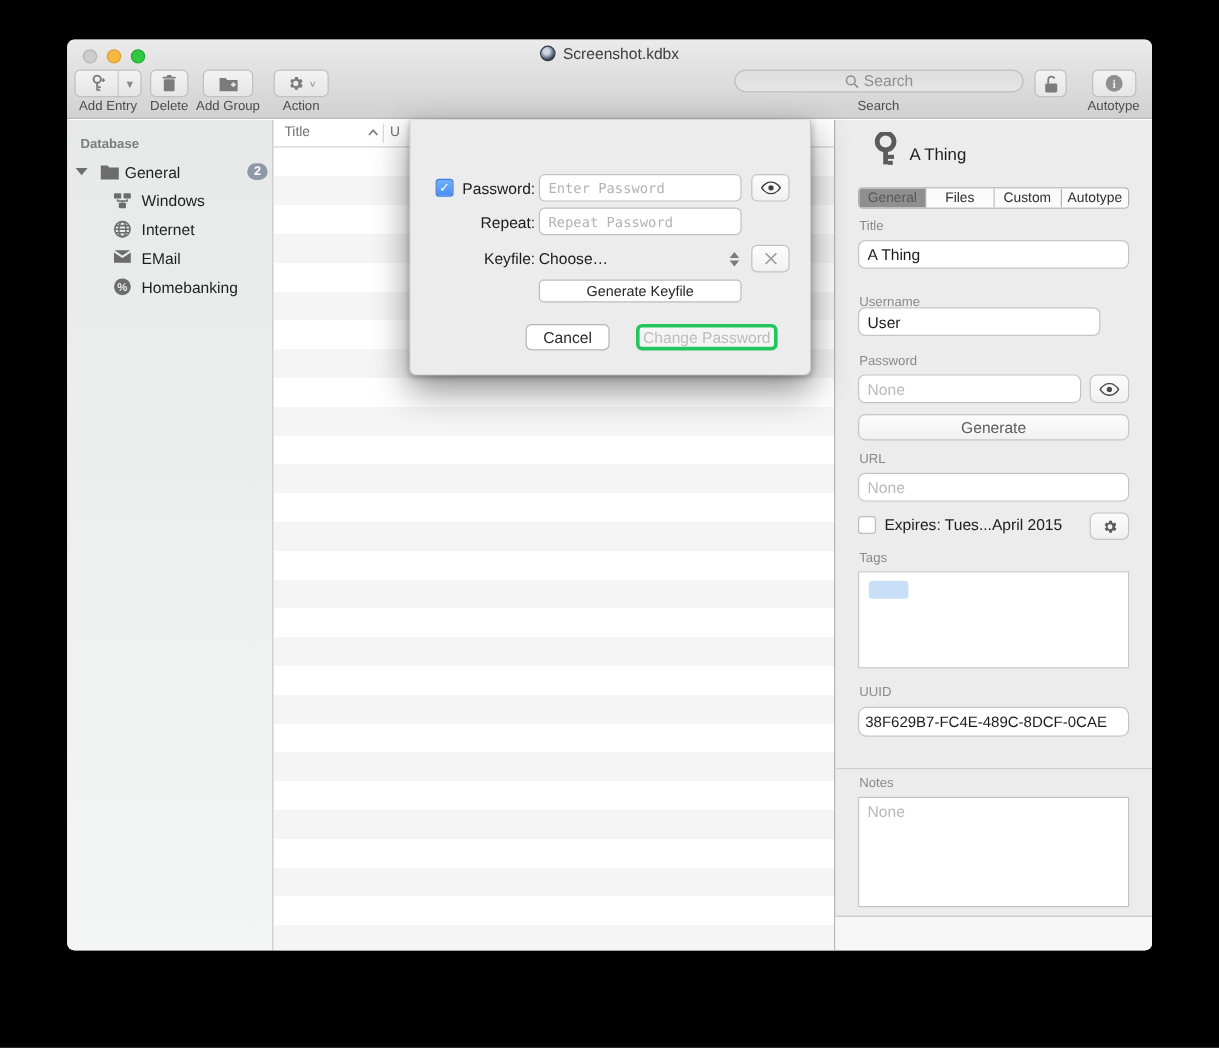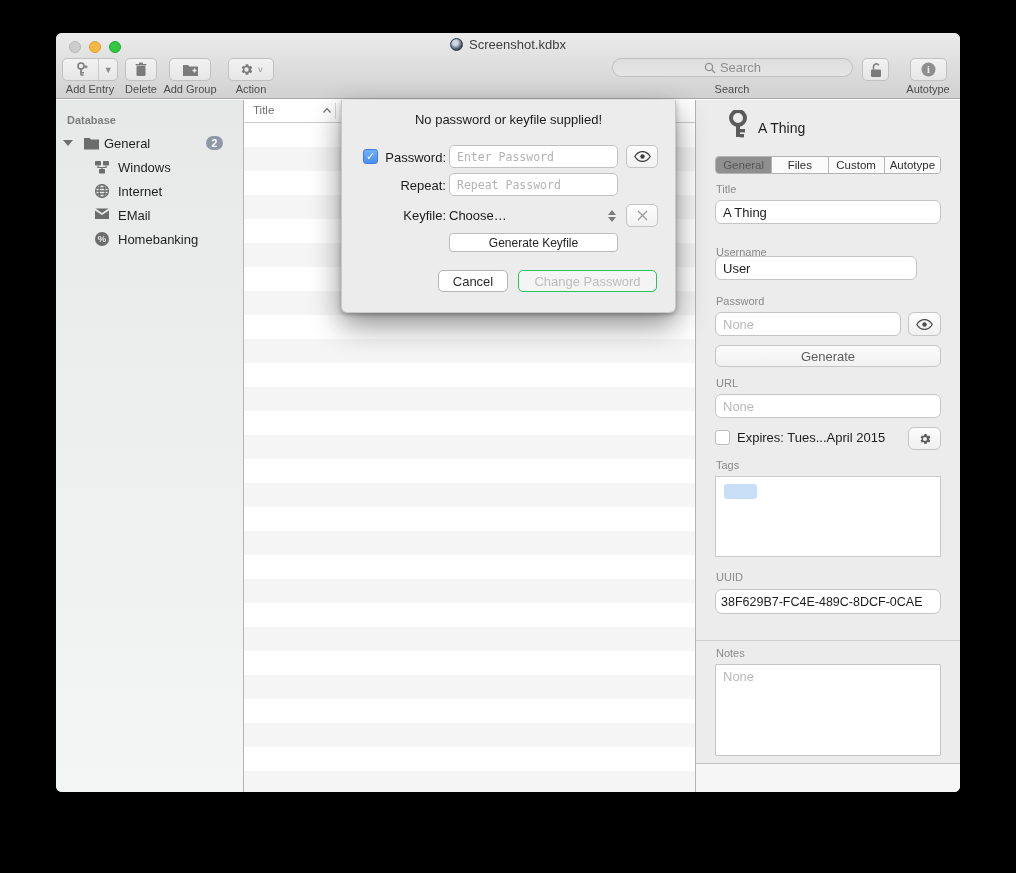--- a/index.html
+++ b/index.html
@@ -30,21 +30,21 @@
   .tb-split .seg.arrow { width:18px; color:#8a8a8a; font-size:9px; }
   .tb-label { position:absolute; top:50px; transform:translateX(-50%); font-size:11px; color:#4d4d4d; white-space:nowrap; }
 
   .search-field { position:absolute; left:556px; top:25px; width:241px; height:19px; border-radius:10px;
                   border:1px solid #bfbfbf; background:linear-gradient(#dedede,#e5e5e5);
                   display:flex; align-items:center; justify-content:center; gap:4px; color:#8f8f8f; font-size:13px; }
 
   
   .content { position:absolute; top:67px; left:0; right:0; bottom:0; display:flex; }
 
-  .sidebar { width:188px; background:linear-gradient(#e7e8e8,#f4f5f5); border-right:1px solid #b4b4b4; padding-top:9px; flex:none; }
+  .sidebar { width:172px; background:linear-gradient(#e7e8e8,#f4f5f5); border-right:1px solid #b4b4b4; padding-top:9px; flex:none; }
   .sb-header { height:22px; padding-left:11px; display:flex; align-items:center; font-size:11px; font-weight:bold; color:#7d7d7d; }
   .sb-row { height:24px; display:flex; align-items:center; position:relative; font-size:13px; color:#1f1f1f; }
   .disclosure { position:absolute; left:7px; width:0; height:0; border-left:5px solid transparent; border-right:5px solid transparent; border-top:6px solid #6e6e6e; }
   .sb-icon-root { position:absolute; left:27px; width:17px; height:17px; color:#6c6c6c; }
   .sb-icon { position:absolute; left:38px; width:16px; height:16px; color:#6c6c6c; }
   .sb-label-root { position:absolute; left:48px; }
   .sb-label { position:absolute; left:62px; }
   .badge { position:absolute; left:150px; min-width:17px; height:14px; padding:0 5px; border-radius:8px;
            background:var(--badge-gray,#8d99a7); color:#fff; font-size:10.5px; font-weight:bold; display:flex; align-items:center; justify-content:center; }
 
@@ -86,21 +86,21 @@
   .sh-field::placeholder { color:#b3b3b3; }
   .sh-sq { position:absolute; left:284px; width:32px; height:23px; border:1px solid #c3c3c3; border-radius:5px;
            background:linear-gradient(#fdfdfd,#f1f1f1); display:flex; align-items:center; justify-content:center; color:#4c4c4c; }
   .popup { position:absolute; left:107px; width:169px; height:23px; display:flex; align-items:center; font-size:13px; color:#1b1b1b; }
   .stepper { margin-left:auto; display:flex; flex-direction:column; gap:2px; align-items:center; padding-right:2px; }
   .stepper i { width:0; height:0; border-left:4px solid transparent; border-right:4px solid transparent; }
   .stepper .up { border-bottom:5px solid #7b7b7b; }
   .stepper .down { border-top:5px solid #7b7b7b; }
   .push { position:absolute; height:22px; border-radius:5px; font-size:13px; display:flex; align-items:center; justify-content:center; }
   .push.cancel { left:96px; top:170px; width:70px; background:#fff; border:1px solid #b5b5b5; color:#2b2b2b; }
-  .push.disabled { left:176px; top:170px; width:139px; background:#f4f4f4; border:1px solid #22c55e; color:#bdbdbd; }
+  .push.disabled { left:188px; top:170px; width:118px; background:#f4f4f4; border:3px solid #22c55e; color:#bdbdbd; }
   .gen-keyfile { position:absolute; left:107px; top:133px; width:169px; height:19px; background:#fff; border:1px solid #bcbcbc;
                  border-radius:4px; font-size:12px; color:#242424; display:flex; align-items:center; justify-content:center; }
   svg { display:block; }
 </style>
 </head>
 <body>
 
 <div class="window">
 
   <div class="header">
@@ -329,21 +329,20 @@
 
       <div class="divider" style="top:540px;"></div>
       <span class="ins-label" style="left:20px; top:547px;">Notes</span>
       <textarea class="field" style="left: 19px; top: 564px; width: 226px; height: 92px; border-radius: 1px; resize: none; padding: 4px 7px;" readonly="" placeholder="None"></textarea>
 
       <div class="ins-footer"></div>
     </div>
   </div>
 
   <div class="sheet">
-    <div class="sheet-msg">No password or keyfile supplied!</div>
 
     <span class="checkbox checked abs" style="left:21px; top:49px;">✓</span>
     <span class="sh-label" style="top:50px;">Password:</span>
     <input class="sh-field" style="top: 45px;" readonly="" placeholder="Enter Password">
     <span class="sh-sq" style="top:45px;">
       <span>
           <svg width="17" height="11" viewBox="0 0 17 11" fill="#3f3f3f">
             <path d="M.8 5.5S3.8.6 8.5.6s7.7 4.9 7.7 4.9-3 4.9-7.7 4.9S.8 5.5.8 5.5z" fill="none" stroke="#3f3f3f" stroke-width="1.3"></path>
             <circle cx="8.5" cy="5.5" r="2.2"></circle>
           </svg>

